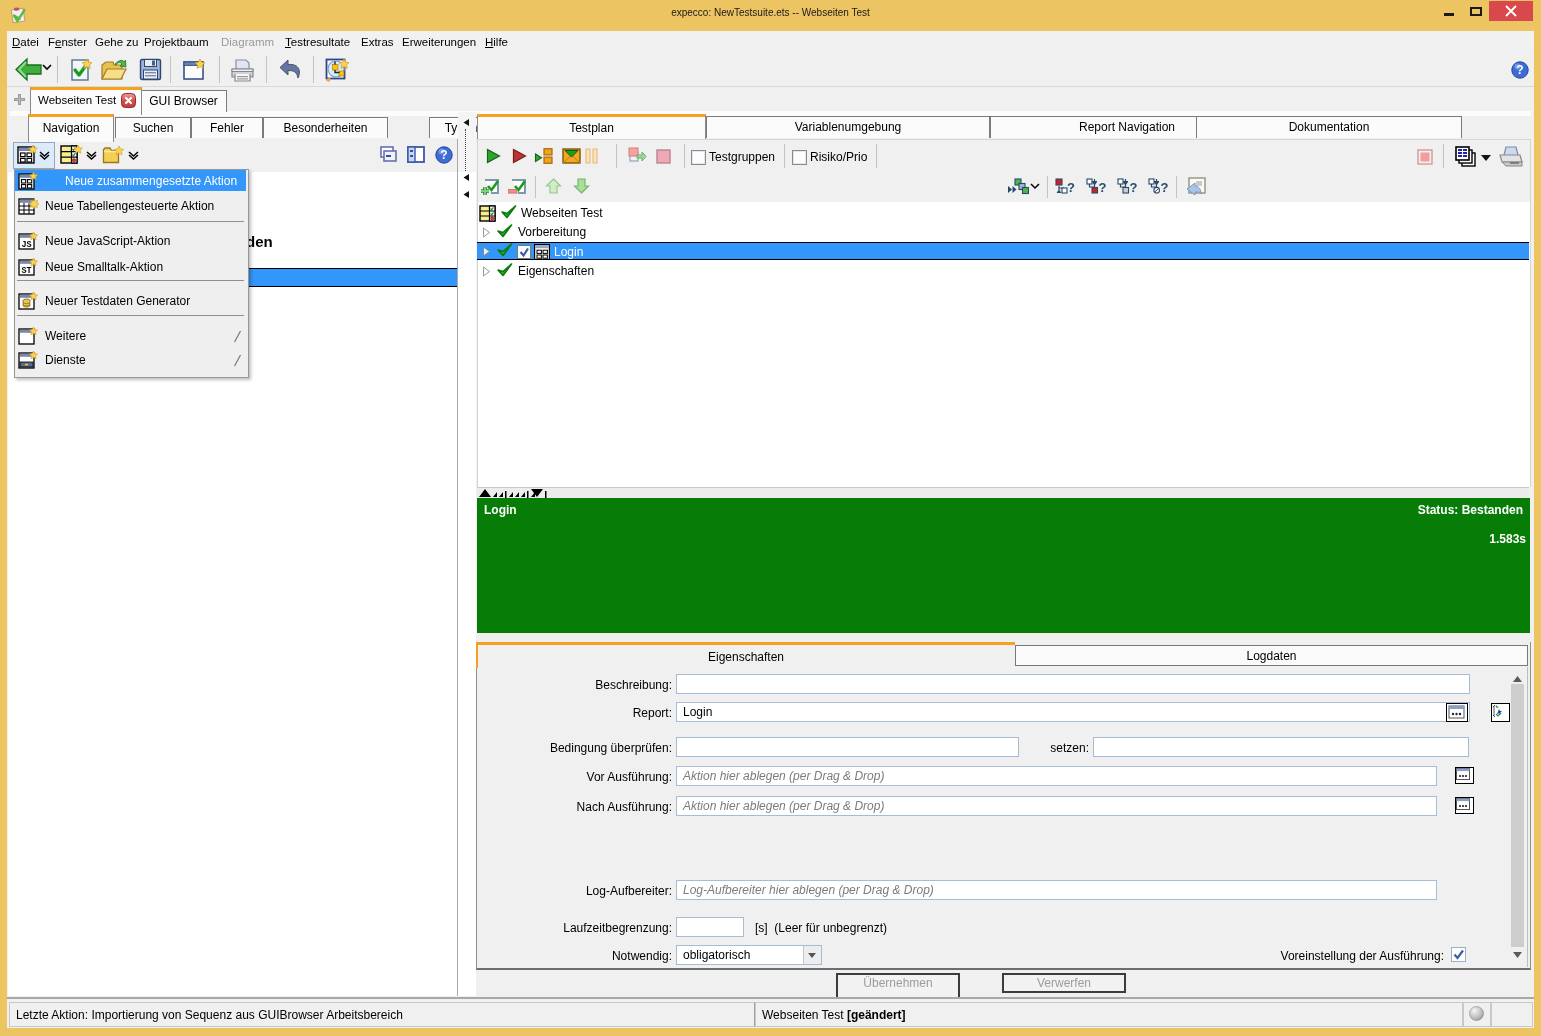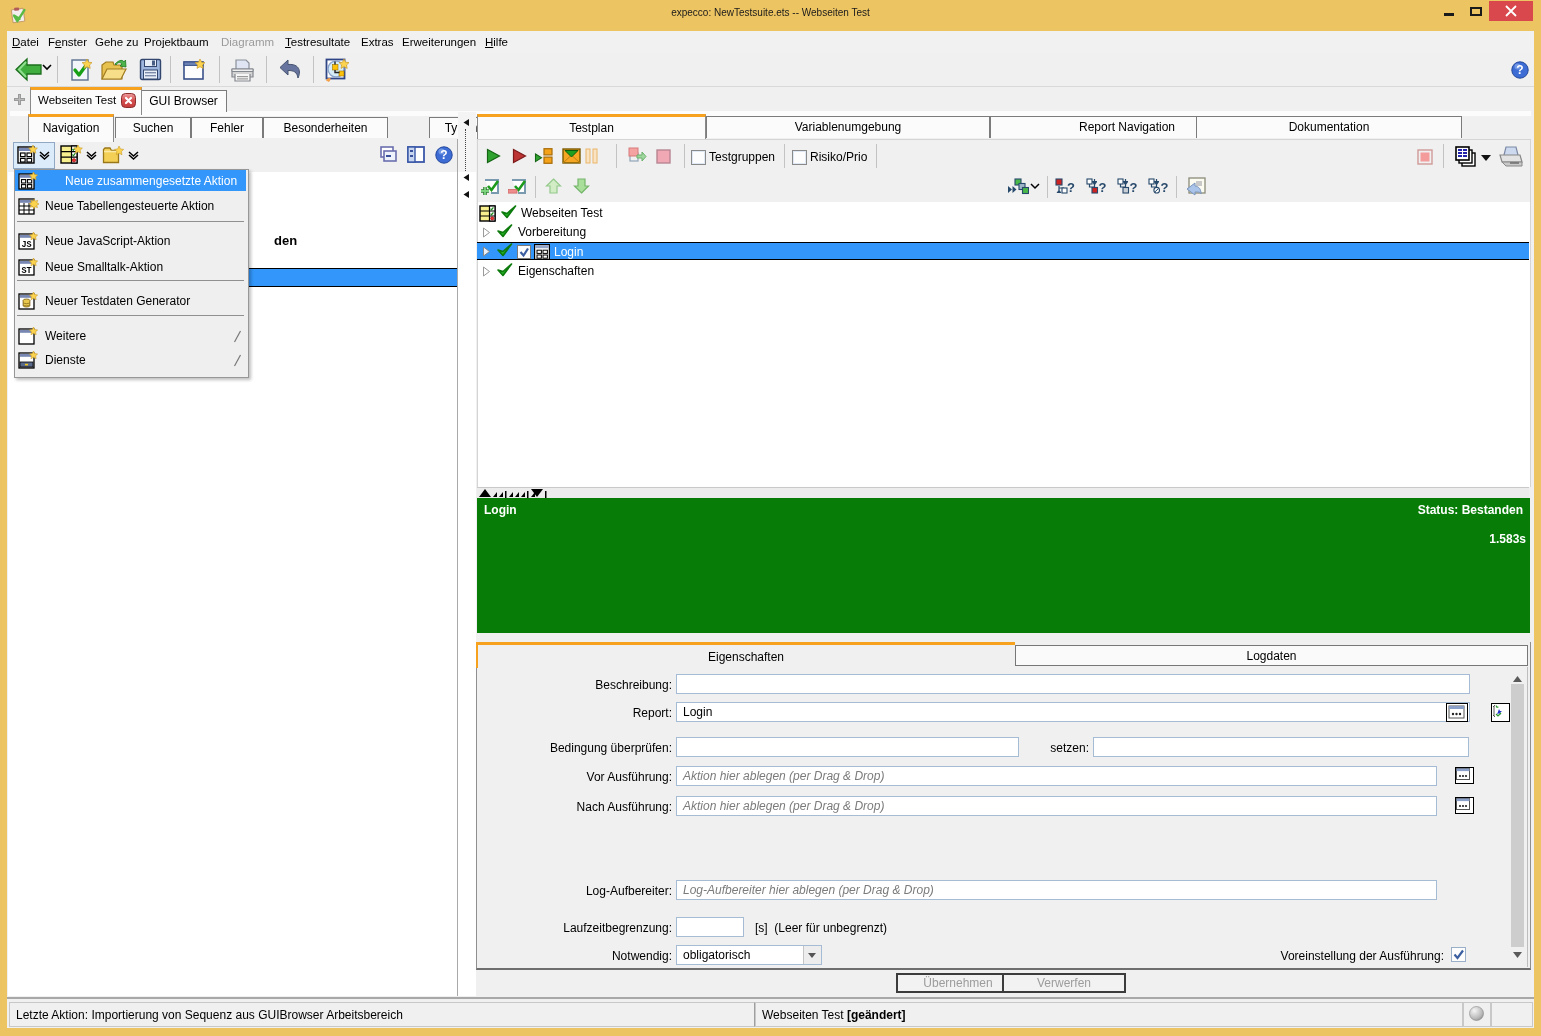--- a/index.html
+++ b/index.html
@@ -241,21 +241,21 @@
 </svg>
 </div>
 <div class="a" style="left:435px;top:146px;">
 <svg width="18" height="18" viewBox="0 0 18 18">
  <circle cx="9" cy="9" r="8.2" fill="#3c6cd4" stroke="#23479c" stroke-width="1"></circle>
  <circle cx="6.5" cy="5.5" r="3" fill="#7fa4e8" opacity=".8"></circle>
  <text x="9" y="13.4" font-size="12" font-weight="bold" fill="#fff" text-anchor="middle" font-family="Liberation Sans">?</text>
 </svg>
 </div>
 
-<div class="a" style="left:246px;top:233px;font-weight:bold;font-size:13px;margin-left:28px;">den</div>
+<div class="a" style="left:246px;top:233px;font-weight:bold;font-size:15px;">den</div>
 <div class="a" style="left:150px;top:268px;width:307px;height:17px;background:#3296fa;border-top:1.5px solid #000;border-bottom:1.5px solid #000;"></div>
 
 <div class="a" style="left:458px;top:112px;width:18px;height:884px;background:#fff;"></div>
 <div class="a" style="left:458px;top:112px;width:18px;height:60px;background:#f4f4f4;"></div>
 <div class="a" style="left:462px;top:118px;">
     <svg width="8" height="9">
       <path d="M7 1 L1.5 4.5 L7 8 Z" fill="#111"></path>
     </svg>
   </div>
 <div class="a" style="left:465px;top:129px;width:1px;height:42px;border-left:1.5px dotted #444;"></div>
@@ -645,21 +645,21 @@
     </span>
 </div>
 <div class="lbl" style="left:1144px;top:949px;width:300px;">Voreinstellung der Ausführung:</div>
 <div class="a" style="left:1451px;top:947px;width:13px;height:13px;background:#fdfdfd;border:1px solid #9ab0c8;"></div>
 <div class="a" style="left:1452px;top:948px;">
     <svg width="13" height="13">
       <path d="M2.5 6.5 l3 3.5 L11 2.5" fill="none" stroke="#3b5fa0" stroke-width="2.2"></path>
     </svg>
   </div>
 
-<div class="a" style="left:896px;top:973px;width:124px;height:20px;background:#f2f2f2;border:2px solid #3c3c3c;box-sizing:border-box;text-align:center;line-height:16px;color:#9c9c9c;">Übernehmen</div>
+<div class="a" style="left:836px;top:973px;width:124px;height:28px;background:#f2f2f2;border:2px solid #3c3c3c;box-sizing:border-box;text-align:center;line-height:16px;color:#9c9c9c;">Übernehmen</div>
 <div class="a" style="left:1002px;top:973px;width:124px;height:20px;background:#f2f2f2;border:2px solid #3c3c3c;box-sizing:border-box;text-align:center;line-height:16px;color:#9c9c9c;">Verwerfen</div>
 
 <div class="a" style="left:7px;top:997px;width:1527px;height:2px;background:#a8a8a8;"></div>
 <div class="a" style="left:7px;top:999px;width:1527px;height:29px;background:#f0f0f0;"></div>
 <div class="a" style="left:9px;top:1002px;width:744px;height:23px;border:1px solid #c8c8c8;border-right:1px solid #9f9f9f;"></div>
 <div class="a" style="left:16px;top:1008px;">Letzte Aktion: Importierung von Sequenz aus GUIBrowser Arbeitsbereich</div>
 <div class="a" style="left:755px;top:1002px;width:706px;height:23px;border:1px solid #c8c8c8;"></div>
 <div class="a" style="left:762px;top:1008px;">Webseiten Test <b>[geändert]</b></div>
 <div class="a" style="left:1463px;top:1002px;width:26px;height:23px;border:1px solid #c8c8c8;"></div>
 <div class="a" style="left:1469px;top:1006px;">

